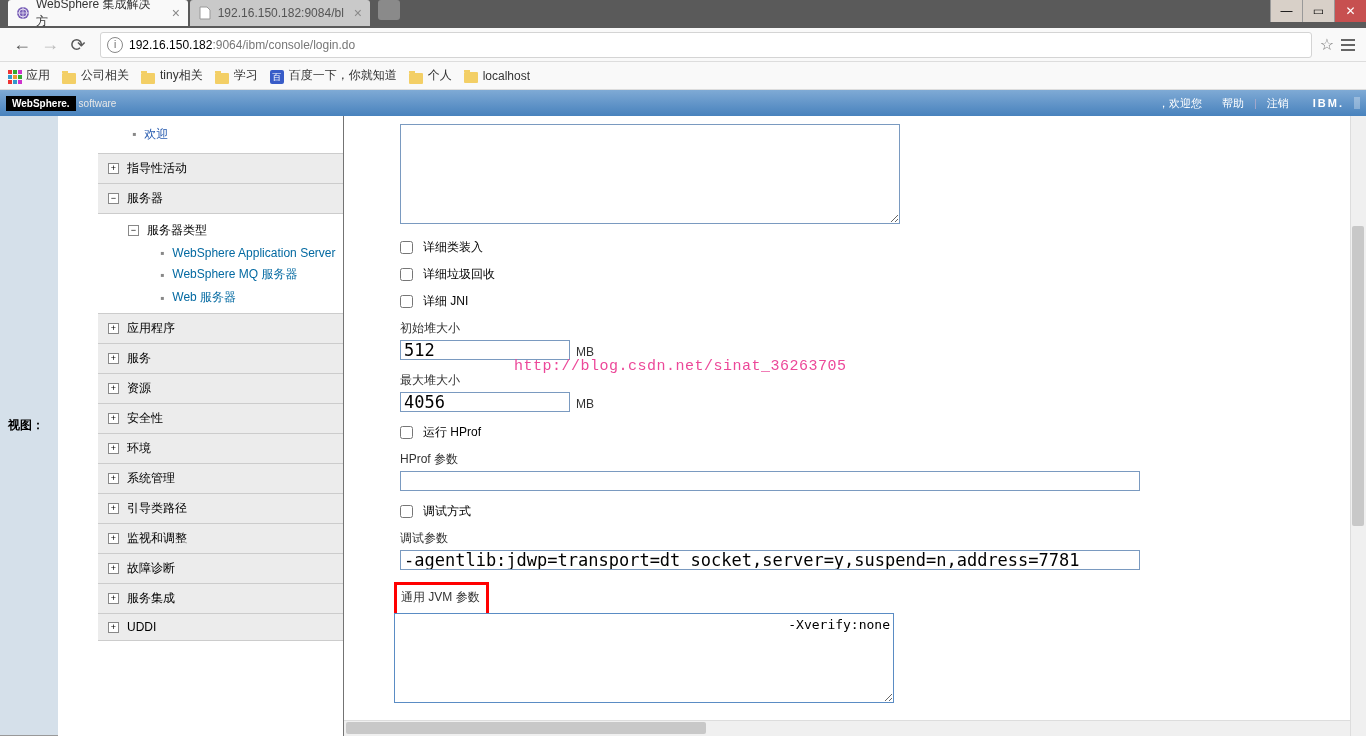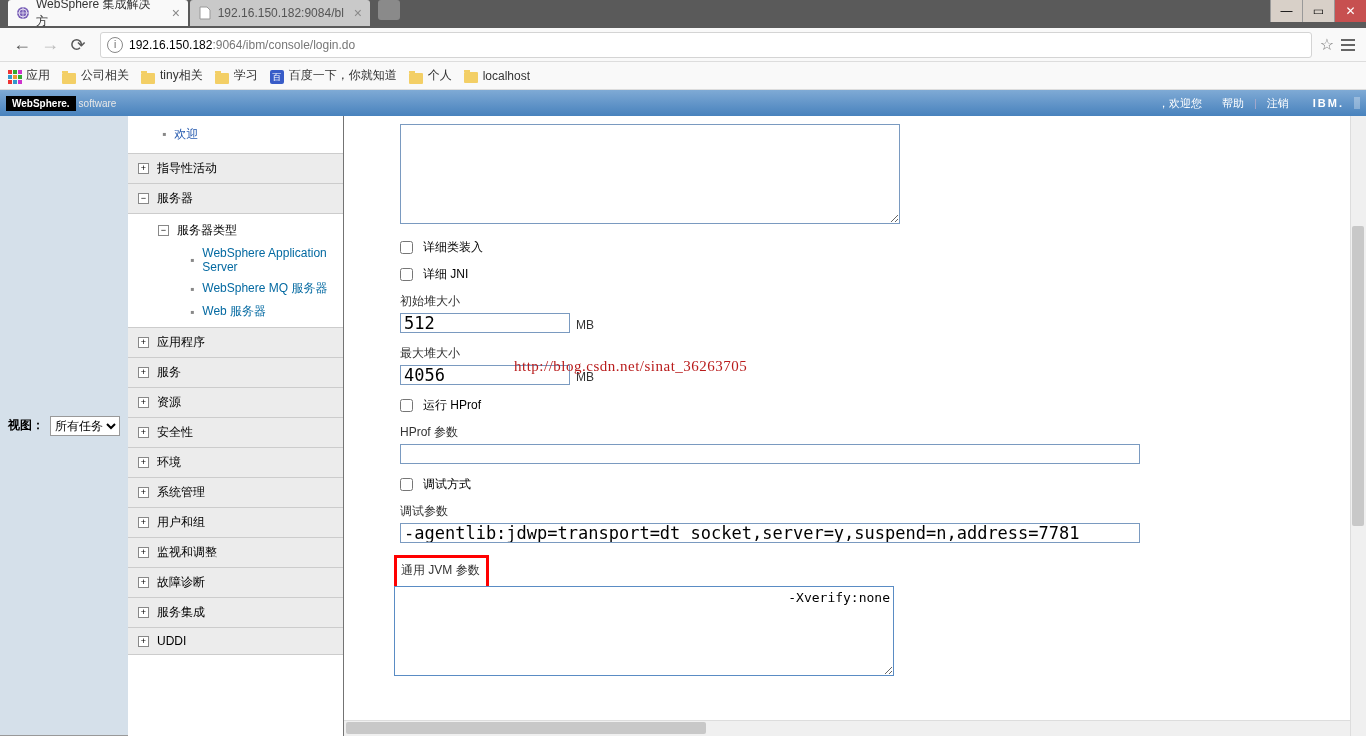--- a/index.html
+++ b/index.html
@@ -47,21 +47,21 @@
 .ws-link { margin: 0 10px; color: #fff; }
 .ws-divider { color: #aac; }
 .ibm-logo { font-weight: bold; letter-spacing: 2px; border-right: 6px solid rgba(255,255,255,0.3); padding-right:10px; margin-left: 14px;}
 
 
 .main-area { display: flex; height: calc(736px - 28px - 34px - 28px - 26px); overflow:hidden;}
 .sidebar { width: 344px; border-right: 1px solid #737373; display: flex; flex-direction: row; }
 .view-bar { background: #d5e0ea; border-bottom: 1px solid #999; padding: 5px 8px; display: flex; align-items: center; }
 .view-label { font-weight: bold; margin-right: 6px; }
 .view-select { flex: 1; height: 20px; border: 1px solid #999; background: #fff; font-size: 12px; }
-.nav-tree { flex: 1; overflow-y: auto; background: #fff; }
+.nav-tree { flex: 1; overflow-y: auto; background: #fff; padding-left: 40px; }
 .tree-welcome { padding: 10px 0 10px 48px; }
 .tree-welcome a { color: #2a5db0; text-decoration: none; }
 .tree-welcome::before { content:"▪"; color:#888; margin-left:-14px; margin-right:8px;}
 .tree-item { border-top: 1px solid #ccc; padding: 6px 10px; background: #ececec; display: flex; align-items: center; cursor: pointer; }
 .tree-item:last-child { border-bottom: 1px solid #ccc; }
 .tree-toggle { width: 11px; height: 11px; border: 1px solid #888; display: flex; align-items: center; justify-content: center; font-size: 9px; line-height: 1; margin-right: 8px; background: #fff; }
 .tree-sub { background: #fff; padding: 4px 0 4px 30px; border-top: 1px solid #ccc;}
 .tree-sub-item { padding: 4px 0; display:flex; align-items:center;}
 .tree-sub-leaf { padding: 3px 0 3px 46px; display:flex; align-items:center;}
 .tree-sub-leaf::before { content:"▪"; color:#888; margin-left:-14px; margin-right:8px;}
@@ -74,21 +74,21 @@
 .form-label { display: block; margin-bottom: 3px; color: #333; }
 .textarea-lg { width: 500px; height: 100px; border: 1px solid #7a9ac0; resize: both; font-family: monospace; font-size: 12px; padding: 2px; }
 .textarea-blue { width: 500px; height: 90px; border: 1px solid #5a8cc4; font-family: monospace; font-size: 13px; padding: 3px; text-align: right; }
 .input-txt { height: 20px; border: 1px solid #7a9ac0; font-family: monospace; font-size: 17px; padding: 1px 3px; }
 .input-sm { width: 170px; }
 .input-wide { width: 740px; }
 .chk-row { display: flex; align-items: center; margin-bottom: 10px; }
 .chk-row input { margin-right: 10px; }
 .unit { margin-left: 6px; color: #333; }
 .highlight-box { border: 3px solid #f00; padding: 4px 6px 4px 4px; display: inline-block; }
-.watermark { position: absolute; top: 242px; left: 170px; color: #b91c1c; font-family: Liberation Serif, serif; font-size: 15px; pointer-events: none; letter-spacing: 0.5px;}
+.watermark { position: absolute; top: 242px; left: 170px; color: #ec4899; font-family: Liberation Mono, monospace; font-size: 15px; pointer-events: none; letter-spacing: 0.5px;}
 .scroll-bottom { position:absolute; bottom:0; left:0; right:16px; height:16px; background:#f0f0f0; border-top:1px solid #ddd;}
 .scroll-right { position:absolute; top:0; right:0; bottom:0; width:16px; background:#f0f0f0; border-left:1px solid #ddd;}
 .scroll-thumb-v { position:absolute; right:2px; top:110px; width:12px; height:300px; background:#c8c8c8; border-radius:2px;}
 .scroll-thumb-h { position:absolute; bottom:2px; left:2px; height:12px; width:360px; background:#c8c8c8; border-radius:2px;}
 </style>
 </head>
 <body>
 
 <div class="browser-chrome">
   <div class="tabs-bar">
@@ -188,23 +188,20 @@
   <span class="ws-link">帮助</span>
   <span class="ws-divider">|</span>
   <span class="ws-link">注销</span>
   <span class="ibm-logo">IBM.</span>
 </div>
 
 <div class="main-area">
   <div class="sidebar">
     <div class="view-bar">
       <span class="view-label">视图：</span>
-      <select class="view-select">
-        <option>所有任务</option>
-      </select>
     </div>
     <div class="nav-tree">
       <div class="tree-welcome"><a>欢迎</a></div>
 
       <div class="tree-item">
           <span class="tree-toggle">+</span>
           <span>指导性活动</span>
         </div>
 
       <div class="tree-item">
@@ -246,21 +243,21 @@
       <div class="tree-item">
           <span class="tree-toggle">+</span>
           <span>环境</span>
         </div>
       <div class="tree-item">
           <span class="tree-toggle">+</span>
           <span>系统管理</span>
         </div>
       <div class="tree-item">
           <span class="tree-toggle">+</span>
-          <span>用户和组</span>
+          <span>引导类路径</span>
         </div>
       <div class="tree-item">
           <span class="tree-toggle">+</span>
           <span>监视和调整</span>
         </div>
       <div class="tree-item">
           <span class="tree-toggle">+</span>
           <span>故障诊断</span>
         </div>
       <div class="tree-item">
@@ -280,20 +277,24 @@
         <div class="form-row">
           <textarea class="textarea-lg" style=""></textarea>
         </div>
 
         <div class="chk-row">
             <input type="checkbox" style="">
             <span>详细类装入</span>
           </div>
         <div class="chk-row">
             <input type="checkbox" style="">
+            <span>详细垃圾回收</span>
+          </div>
+        <div class="chk-row">
+            <input type="checkbox" style="">
             <span>详细 JNI</span>
           </div>
 
         <div class="form-row">
           <label class="form-label">初始堆大小</label>
           <input class="input-txt input-sm" value="512" style=""><span class="unit">MB</span>
         </div>
         <div class="form-row">
           <label class="form-label">最大堆大小</label>
           <input class="input-txt input-sm" value="4056" style=""><span class="unit">MB</span>

